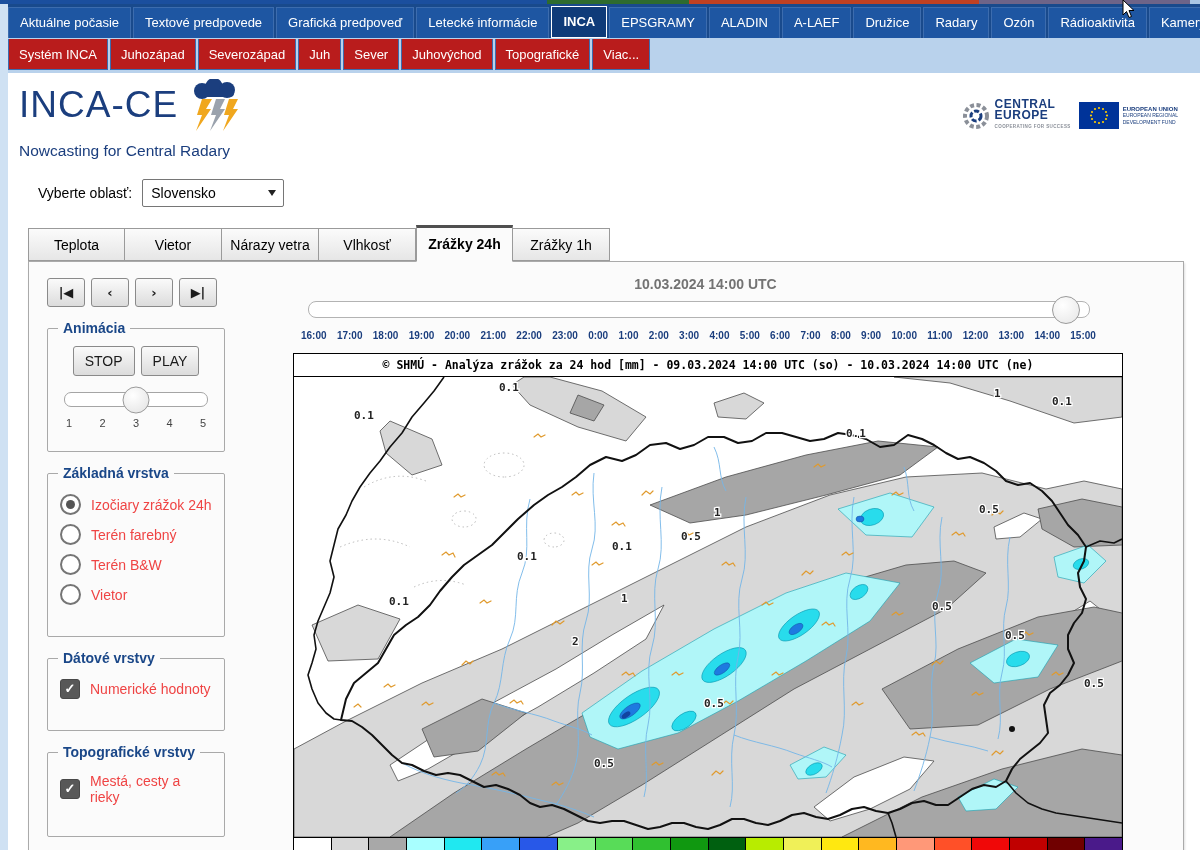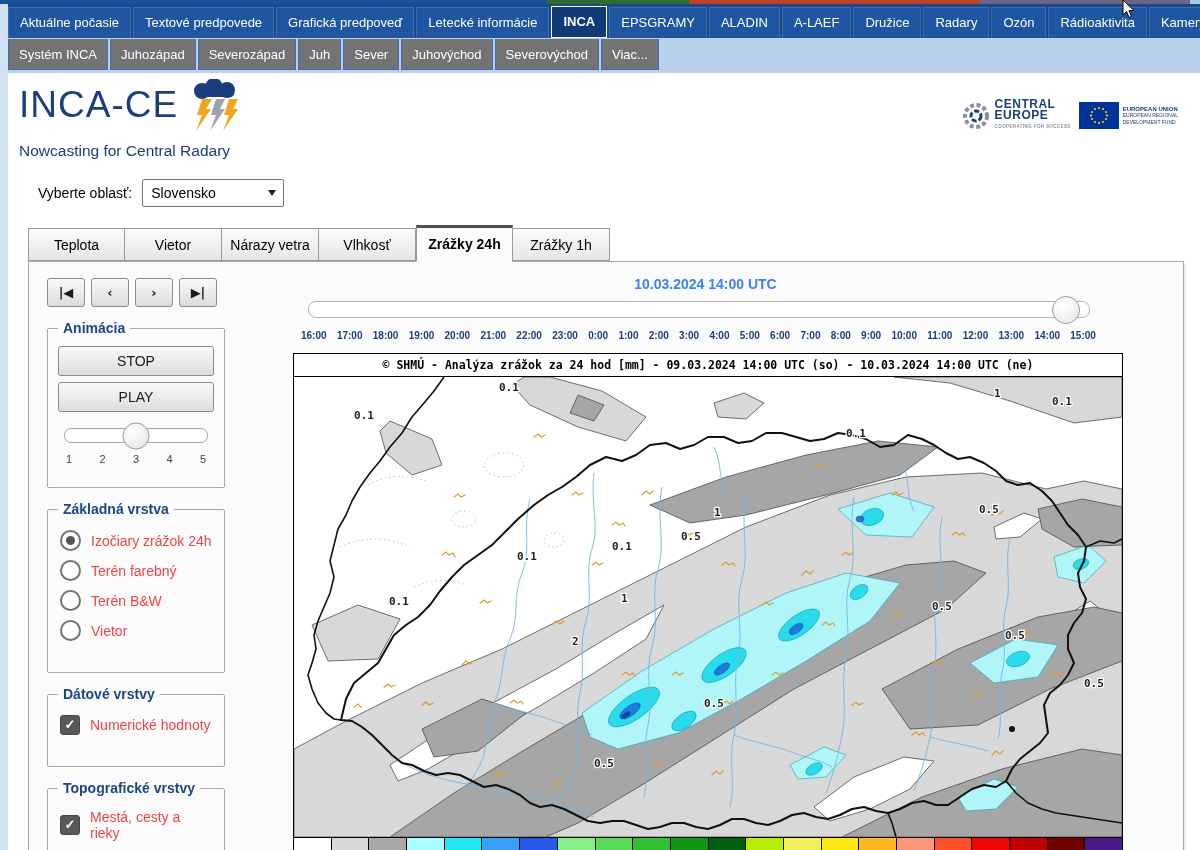--- a/index.html
+++ b/index.html
@@ -12,21 +12,21 @@
   .cursor-arrow{position:absolute;left:1122px;top:0;z-index:50;}
 
   
   .nav1{margin-left:8px;background:#194a8c;display:flex;align-items:flex-end;height:33px;padding-top:1px;}
   .ntab{background:#1e56a2;border:1px solid #3c6cae;border-bottom:none;color:#fff;font-size:13px;
         padding:7px 11px 8px;margin-right:2px;white-space:nowrap;cursor:pointer;}
   .ntab.active{background:#0f3b79;border:1px solid #ffffff;font-weight:bold;}
 
   
   .nav2{margin-left:8px;background:#b9d2ec;display:flex;align-items:flex-start;height:34px;padding-top:1px;}
-  .ntab2{background:#737373;border:1px solid #3c6cae;border-top:none;color:#fff;font-size:13px;
+  .ntab2{background:#b91c1c;border:1px solid #3c6cae;border-top:none;color:#fff;font-size:13px;
          padding:8px 10px 7px;margin-right:2px;white-space:nowrap;cursor:pointer;}
 
   
   .content{margin-left:8px;background:#fff;height:780px;position:relative;}
 
   .logo-row{position:relative;height:78px;padding-top:16px;}
   .logo-block{position:absolute;left:11px;top:12px;}
   .logo-line{display:flex;align-items:flex-start;}
   .logo-title{font-size:37px;color:#1b3e7e;letter-spacing:1px;line-height:40px;}
   .logo-bolts{margin-left:6px;margin-top:-6px;}
@@ -63,40 +63,40 @@
          position:relative;box-sizing:border-box;box-shadow:1px 2px 2px rgba(0,0,0,.12);}
 
   .left-col{position:absolute;left:18px;top:16px;width:210px;}
   .player-row{display:flex;gap:6px;}
   .pbtn{width:38px;height:29px;border:1px solid #8a8a8a;border-radius:3px;background:linear-gradient(#fafafa,#dcdcdc);
         font-size:13px;font-weight:bold;color:#1a1a1a;cursor:pointer;font-family:"DejaVu Sans",sans-serif;padding:0;}
 
   fieldset{border:1px solid #a9a9a9;border-radius:2px;margin:13px 0 0 0;padding:4px 10px 22px;width:178px;box-sizing:border-box;}
   legend{color:#1a4788;font-weight:bold;font-size:14px;padding:0 5px;}
 
-  .anim-buttons{display:flex;justify-content:center;gap:6px;margin-top:6px;flex-direction:column;}
+  .anim-buttons{display:flex;justify-content:center;gap:6px;margin-top:6px;}
   .abtn{padding:6px 11px;border:1px solid #8a8a8a;border-radius:3px;background:linear-gradient(#fafafa,#dcdcdc);
         font-size:14px;color:#1a1a1a;cursor:pointer;}
   .anim-slider{margin:16px 6px 0;height:13px;background:#fff;border:1px solid #a5a5a5;border-radius:7px;position:relative;}
   .anim-handle{position:absolute;left:50%;top:50%;transform:translate(-50%,-50%);width:25px;height:25px;border-radius:50%;
                background:radial-gradient(circle at 38% 32%,#ffffff,#e2e2e2);border:1px solid #9a9a9a;cursor:pointer;}
   .speed-row{display:flex;justify-content:space-between;margin:10px 8px 0;font-size:11px;color:#444;}
 
   .opt{display:flex;align-items:center;gap:10px;margin:9px 2px;cursor:pointer;}
   .radio{width:17px;height:17px;border-radius:50%;border:2px solid #757575;background:#fff;position:relative;flex:none;}
   .radio.sel::after{content:"";position:absolute;left:4px;top:4px;width:9px;height:9px;border-radius:50%;background:#555;}
   .checkbox{width:18px;height:18px;border-radius:3px;background:#585858;border:1px solid #484848;color:#fff;
             font-size:13px;font-weight:bold;text-align:center;line-height:18px;flex:none;}
   .optlab{font-size:14px;color:#ef4444;}
 
   .info-item{font-size:13px;color:#000;margin:10px 2px;}
 
   
   .right-col{position:absolute;left:264px;top:14px;width:840px;}
-  .date-head{width:795px;margin-left:15px;text-align:center;font-size:14px;font-weight:bold;color:#3b82f6;}
+  .date-head{width:795px;margin-left:15px;text-align:center;font-size:14px;font-weight:bold;color:#737373;}
   .main-slider{margin:9px 0 0 15px;width:780px;height:15px;background:#fff;border:1px solid #b3b3b3;border-radius:8px;position:relative;}
   .main-handle{position:absolute;left:97%;top:50%;transform:translate(-50%,-50%);width:26px;height:26px;border-radius:50%;
                background:radial-gradient(circle at 38% 32%,#ffffff,#e6e6e6);border:1px solid #9a9a9a;cursor:pointer;}
   .tick-row{margin:12px 0 0 8px;width:795px;display:flex;justify-content:space-between;}
   .tick{font-size:10px;font-weight:bold;color:#1b3e7e;cursor:pointer;}
 
   
   .map-box{margin:12px 0 0 0;width:828px;border:1px solid #000;background:#fff;box-sizing:content-box;}
   .map-title{height:22px;border-bottom:1px solid #000;display:flex;align-items:center;justify-content:center;
              font-family:"DejaVu Sans Mono","Liberation Mono",monospace;font-size:11.5px;font-weight:bold;color:#000;white-space:pre;}
@@ -152,21 +152,21 @@
     <div class="ntab">Kamery</div>
   </nav>
 
 <nav class="nav2" id="nav-secondary">
     <div class="ntab2">Systém INCA</div>
     <div class="ntab2">Juhozápad</div>
     <div class="ntab2">Severozápad</div>
     <div class="ntab2">Juh</div>
     <div class="ntab2">Sever</div>
     <div class="ntab2">Juhovýchod</div>
-    <div class="ntab2">Severovýchod</div>
+    <div class="ntab2">Topografické</div>
     <div class="ntab2">Viac...</div>
   </nav>
 
 <div class="content">
 
   <div class="logo-row">
     <div class="logo-block">
       <div class="logo-line">
         <span class="logo-title">INCA-CE</span>
         <span class="logo-bolts">

